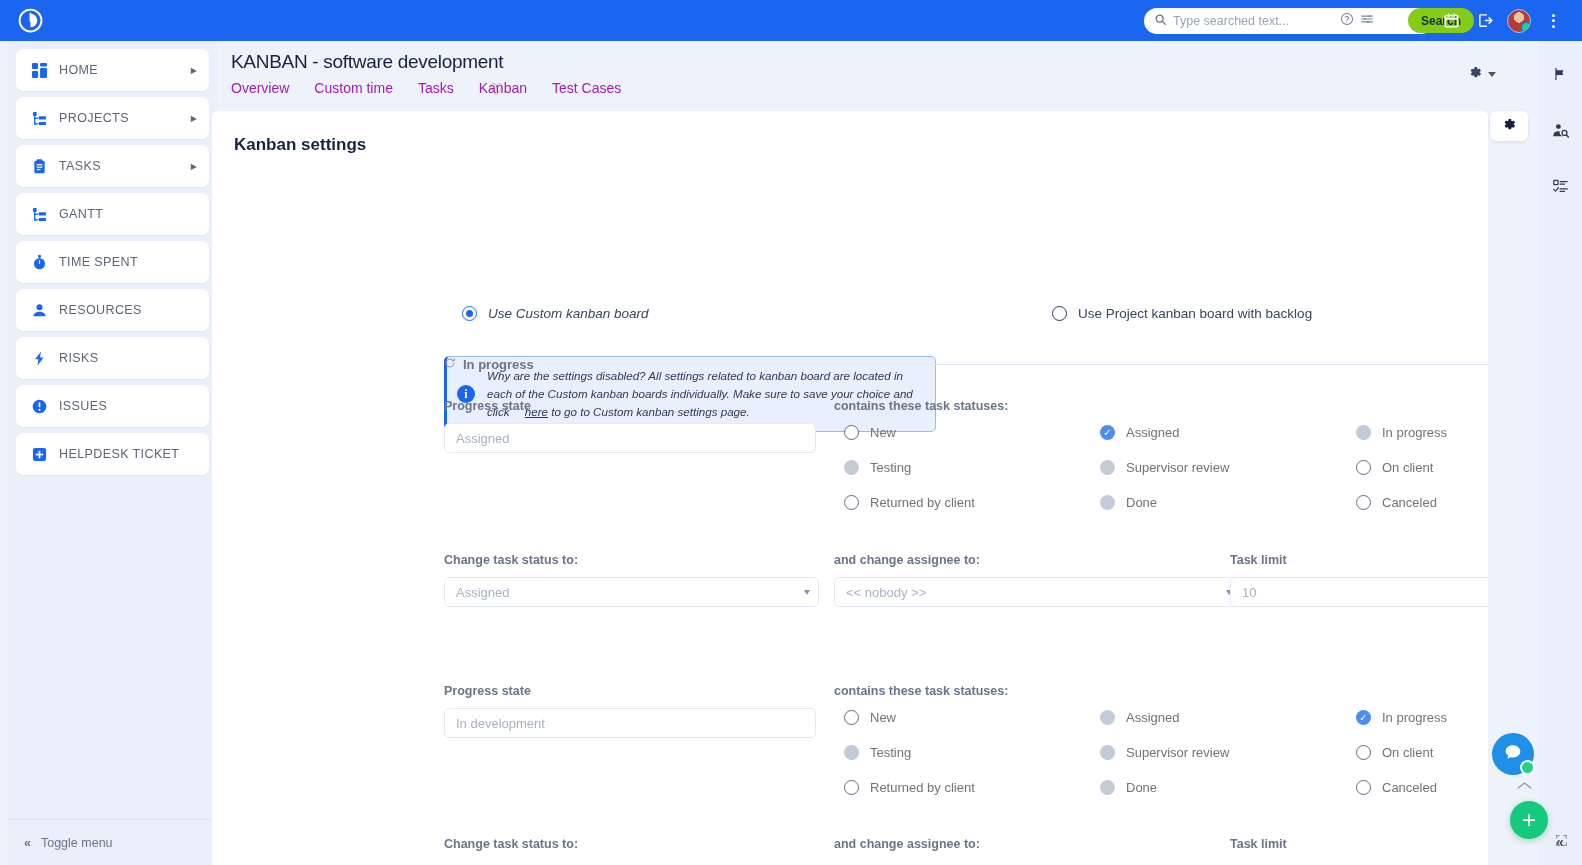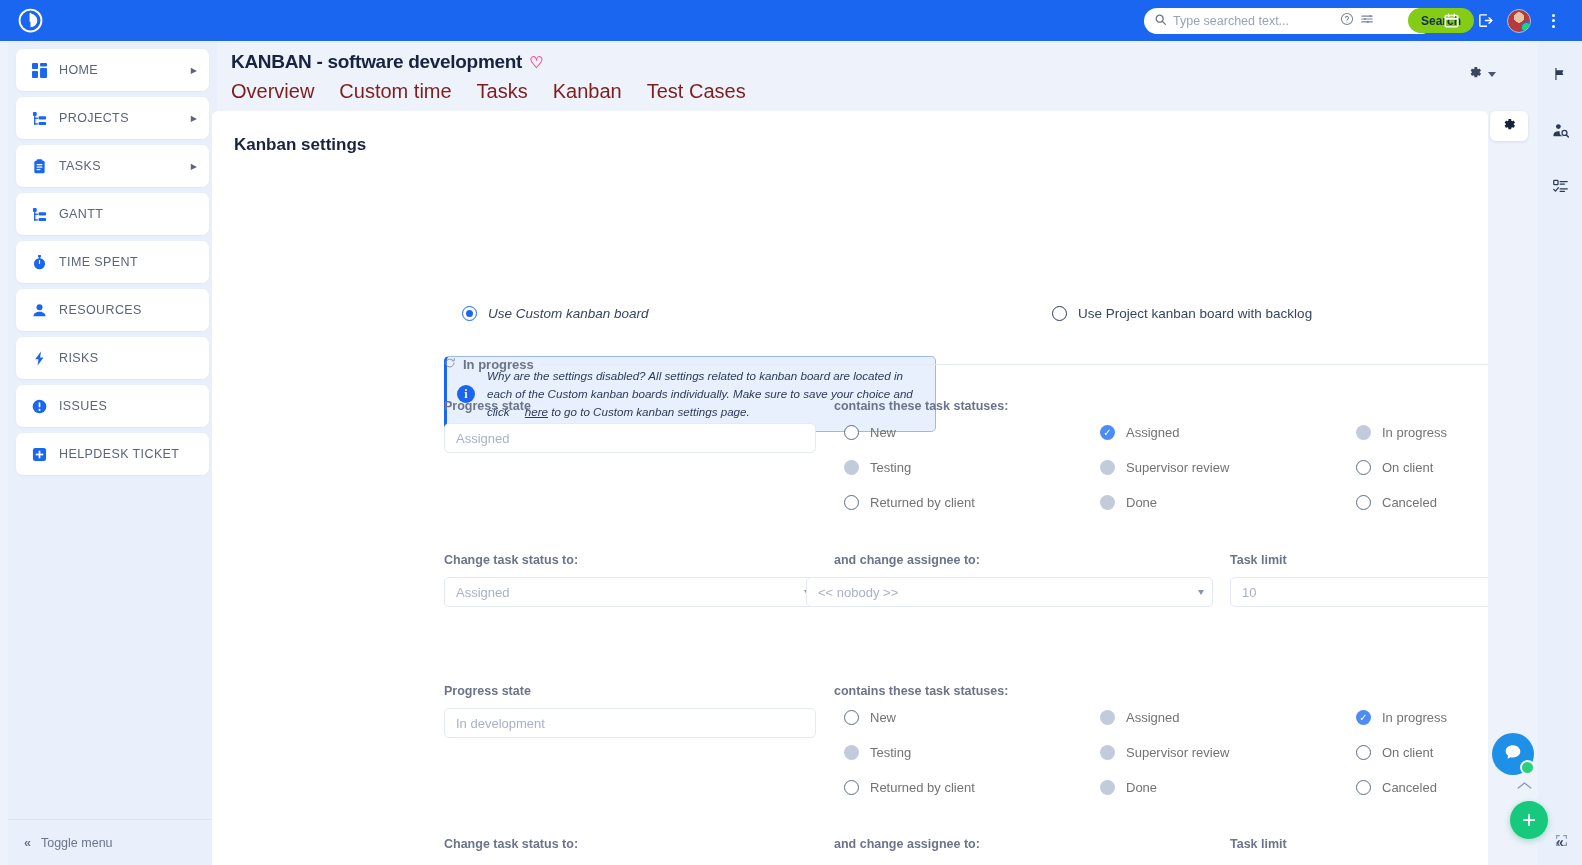--- a/index.html
+++ b/index.html
@@ -60,26 +60,26 @@
     position:absolute; bottom:0; left:0; width:209px; height:46px;
     display:flex; align-items:center; padding-left:16px; gap:10px;
     border-top:1px solid #dde5f3; cursor:pointer;
   }
   .toggle-menu span{ font-size:12.5px; color:#6b7489; }
   .chev-l{ color:#3b4760; font-size:14px; font-weight:bold; }
 
   
   .page-head{ position:absolute; top:41px; left:209px; width:1373px; height:69px; }
   .page-title{
-    position:absolute; left:22px; top:10px; font-size:19px; font-weight:bold;
-    color:#17233f; letter-spacing:-.3px; display:flex; align-items:center; gap:7px;
+    position:absolute; left:22px; top:10px; font-size:19px; font-weight:normal;
+    color:#17233f; letter-spacing:-.3px; display:flex; align-items:flex-end; gap:7px;flex-direction:column;
   }
   .heart{ color:#ff4d7e; font-size:16px; }
   .tabs{ position:absolute; left:22px; top:39px; display:flex; gap:25px; }
-  .tab{ font-size:20px; color:#7f1d1d; cursor:pointer;text-align:right; }
+  .tab{ font-size:14px; color:#a21caf; cursor:pointer;text-align:right; }
   .head-gear{ position:absolute; right:86px; top:24px; display:flex; align-items:center; gap:5px; cursor:pointer; }
   .caret{ width:0;height:0;border-left:4px solid transparent;border-right:4px solid transparent;border-top:5px solid #4a5570; }
 
   
   .rail{ position:absolute; top:41px; right:0; width:44px; height:824px; background:#eaf0fb; }
   .rail-ico{ width:44px; height:42px; display:flex; align-items:center; justify-content:center; cursor:pointer; }
   .rail-bottom{ position:absolute; bottom:0; left:0; width:44px; height:46px; display:flex; align-items:center; justify-content:center; }
 
   
   .float-gear{
@@ -468,21 +468,21 @@
   </div>
 
   <div class="lbl" style="left:232px;  top:442px">Change task status to:</div>
   <div class="lbl" style="left:622px;  top:442px">and change assignee to:</div>
   <div class="lbl" style="left:1018px; top:442px">Task limit</div>
 
   <div class="fld sel" style="left:232px;  top:466px; width:375px">
       <span>Assigned</span>
       <span class="sarrow"></span>
     </div>
-  <div class="fld sel" style="left:594px;  top:466px; width:407px">
+  <div class="fld sel" style="left:622px;  top:466px; width:407px">
       <span>&lt;&lt; nobody &gt;&gt;</span>
       <span class="sarrow"></span>
     </div>
   <div class="fld" style="left:1018px; top:466px; width:375px">10</div>
 
   <div class="lbl" style="left:232px; top:573px">Progress state</div>
   <div class="fld" style="left:232px; top:597px; width:372px">In development</div>
 
   <div class="lbl" style="left:622px; top:573px">contains these task statuses:</div>
 

